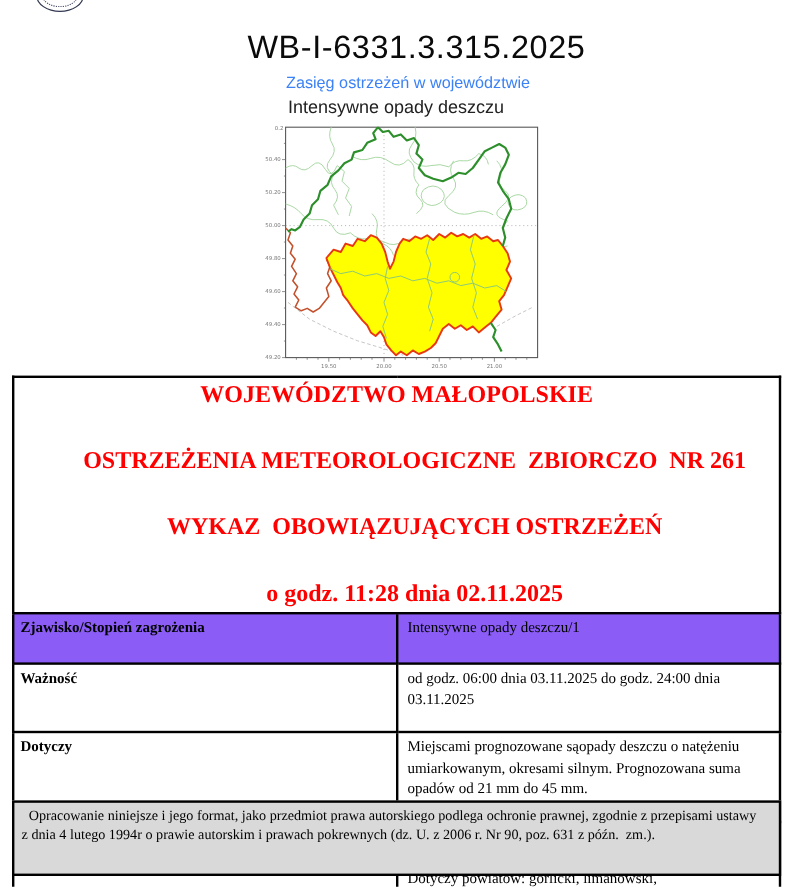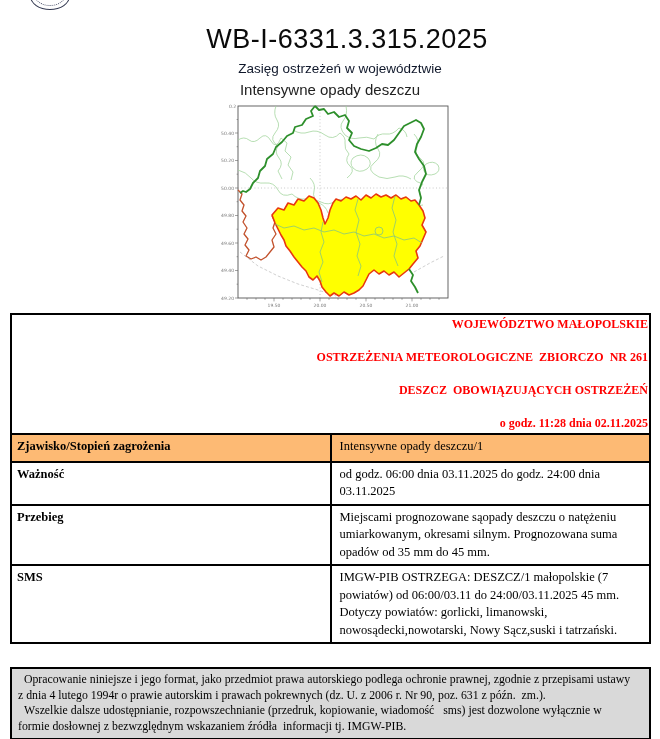--- a/index.html
+++ b/index.html
@@ -9,35 +9,35 @@
   }
   
   .seal{position:absolute;left:30px;top:-18px;width:38px;height:26px;
     border:1.4px solid #343a52;border-radius:50%;}
   .seal-inner{position:absolute;left:4px;top:3px;right:4px;bottom:3px;
     border:1px dotted #4a5068;border-radius:50%;}
   
   .doc-title{position:absolute;top:24px;left:0;width:660px;text-align:center;
     padding-left:34px;box-sizing:border-box;font-size:27px;letter-spacing:.5px;color:#0a0a0a;}
   .doc-subtitle{position:absolute;top:61px;left:0;width:660px;text-align:center;
-    padding-left:20px;box-sizing:border-box;font-size:13.5px;color:#0f172a;}
+    padding-left:20px;box-sizing:border-box;font-size:13.5px;color:#3b82f6;}
   .map-caption{position:absolute;top:83px;left:0;width:660px;text-align:center;
     font-size:15px;line-height:13px;color:#222;}
   
   .map-wrap{position:absolute;left:218px;top:100px;width:232px;height:212px;}
   
   table.warn{position:absolute;left:10px;top:313px;width:641px;
     border-collapse:collapse;table-layout:fixed;
     font-family:"Liberation Serif",serif;font-size:12.5px;}
   table.warn td{border:2px solid #000;vertical-align:top;}
-  td.thead{ text-align:right;color:#ff0000;font-weight:bold;font-size:12px;
+  td.thead{ text-align:center;color:#ff0000;font-weight:bold;font-size:20px;
     line-height:1.38;height:78px;vertical-align:middle;white-space:pre-wrap;border-radius:22px;}
   td.lbl{width:163px;font-weight:bold;padding:3px 6px 3px 5px;line-height:1.32;}
-  td.val{padding:3px 10px 3px 8px;line-height:1.4;font-family:Liberation Serif, serif;}
-  tr.hl td{background:#fdba74;}
+  td.val{padding:3px 10px 17px 8px;line-height:1.4;font-family:Liberation Serif, serif;}
+  tr.hl td{background:#8b5cf6;}
   tr.r1 td{height:20px;} tr.r2 td{height:38px;} tr.r3 td{height:16px;margin-left:13px;}
   tr.r4 td{height:16px;} tr.r5 td{height:30px;} tr.r6 td{height:47px;}
   
   .footer{position:absolute;left:10px;top:667px;width:641px;min-height:63px;
     box-sizing:border-box;background:#d9d9d9;border:2px solid #000;
     font-family:"Liberation Serif",serif;font-size:11.8px;line-height:1.32;
     padding:3px 16px 4px 6px;}
   .footer p{margin:0;white-space:pre-wrap;}
   .tick{stroke:#666;stroke-width:.6;fill:none;}
   .ticklabel{font-family:"DejaVu Sans",sans-serif;font-size:4.5px;fill:#777;}
@@ -117,39 +117,38 @@
     <path d="M191,169 L195,175 193,181 197,187 200,193"></path>
   </g>
 </svg>
 </div>
 
 <table class="warn">
   <tbody>
       <tr>
     <td class="thead" colspan="2"><span>WOJEWÓDZTWO MAŁOPOLSKIE</span><br>
       <span>OSTRZEŻENIA METEOROLOGICZNE  ZBIORCZO  NR 261</span><br>
-      <span>DESZCZ  OBOWIĄZUJĄCYCH OSTRZEŻEŃ</span><br>
+      <span>WYKAZ  OBOWIĄZUJĄCYCH OSTRZEŻEŃ</span><br>
       <span>o godz. 11:28 dnia 02.11.2025</span></td>
   </tr>
   <tr class="hl r1">
     <td class="lbl">Zjawisko/Stopień zagrożenia</td>
     <td class="val">Intensywne opady deszczu/1</td>
   </tr>
   <tr class="r3">
     <td class="lbl">Ważność</td>
     <td class="val">od godz. 06:00 dnia 03.11.2025 do godz. 24:00 dnia 03.11.2025</td>
   </tr>
   <tr class="r5">
-    <td class="lbl">Przebieg</td>
-    <td class="val">Miejscami prognozowane sąopady deszczu o natężeniu umiarkowanym, okresami silnym. Prognozowana suma opadów od 35 mm do 45 mm.</td>
+    <td class="lbl">Dotyczy</td>
+    <td class="val">Miejscami prognozowane sąopady deszczu o natężeniu umiarkowanym, okresami silnym. Prognozowana suma opadów od 21 mm do 45 mm.</td>
   </tr>
   <tr class="r6">
     <td class="lbl">SMS</td>
     <td class="val">IMGW-PIB OSTRZEGA: DESZCZ/1 małopolskie (7 powiatów) od 06:00/03.11 do 24:00/03.11.2025 45 mm. Dotyczy powiatów: gorlicki, limanowski, nowosądecki,nowotarski, Nowy Sącz,suski i tatrzański.</td>
   </tr>
 
 </tbody>
   </table>
 
 <div class="footer">
   <p>  Opracowanie niniejsze i jego format, jako przedmiot prawa autorskiego podlega ochronie prawnej, zgodnie z przepisami ustawy z dnia 4 lutego 1994r o prawie autorskim i prawach pokrewnych (dz. U. z 2006 r. Nr 90, poz. 631 z późn.  zm.).</p>
-  <p>  Wszelkie dalsze udostępnianie, rozpowszechnianie (przedruk, kopiowanie, wiadomość   sms) jest dozwolone wyłącznie w formie dosłownej z bezwzględnym wskazaniem źródła  informacji tj. IMGW-PIB.</p>
 </div>
 
 </body></html>

